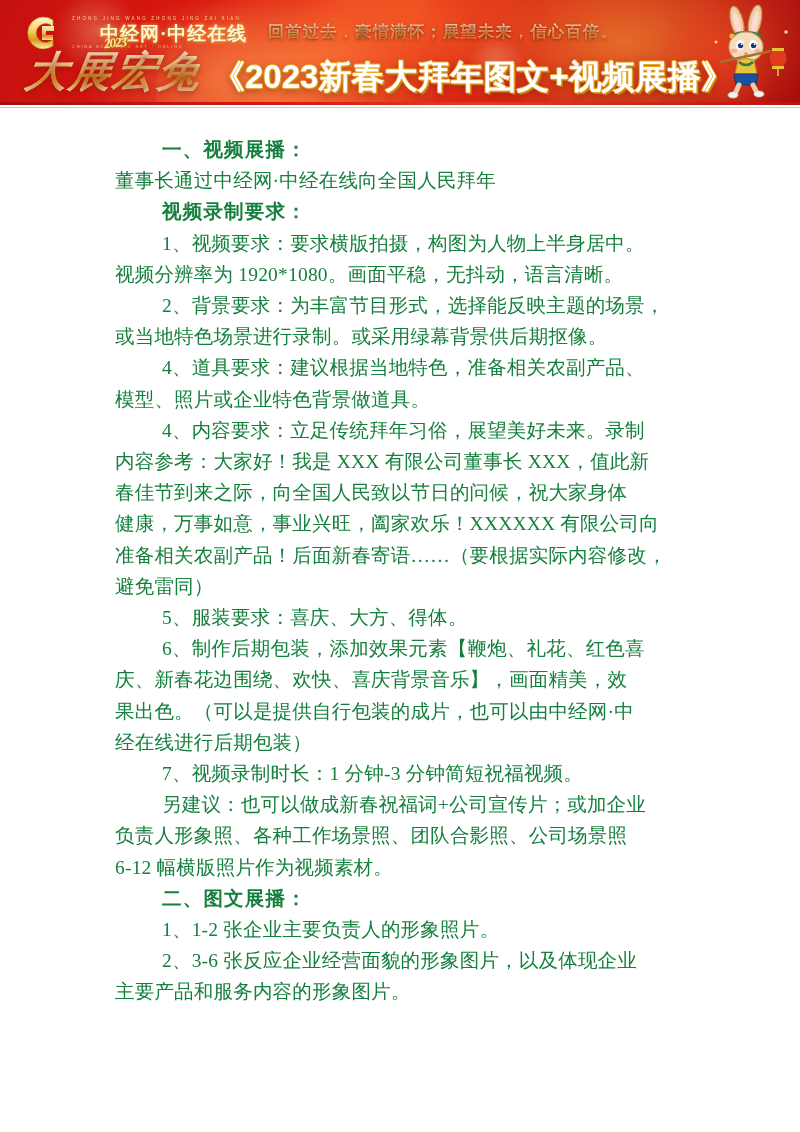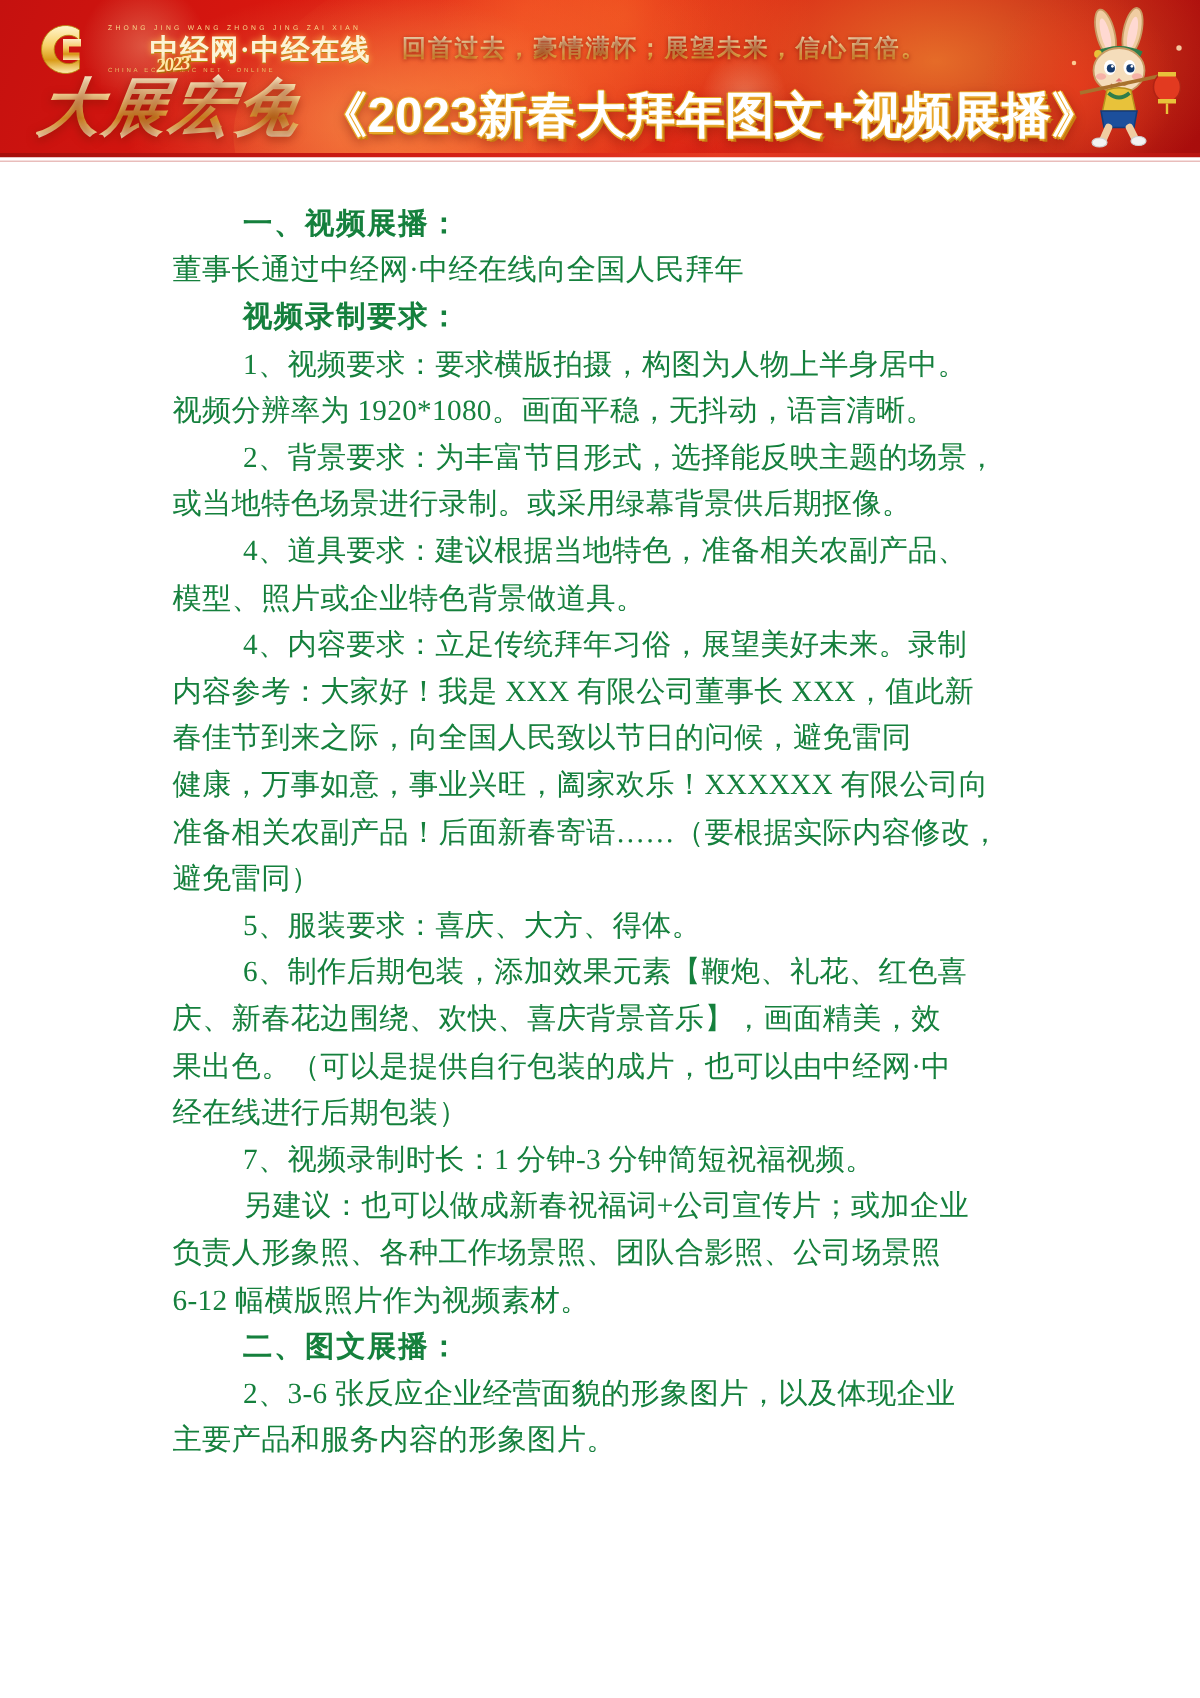--- a/index.html
+++ b/index.html
@@ -308,31 +308,32 @@
       <div class="line">董事长通过中经网·中经在线向全国人民拜年</div>
       <div class="line indent bold">视频录制要求：</div>
       <div class="line indent">1、视频要求：要求横版拍摄，构图为人物上半身居中。</div>
       <div class="line">视频分辨率为 1920*1080。画面平稳，无抖动，语言清晰。</div>
       <div class="line indent">2、背景要求：为丰富节目形式，选择能反映主题的场景，</div>
       <div class="line">或当地特色场景进行录制。或采用绿幕背景供后期抠像。</div>
       <div class="line indent">4、道具要求：建议根据当地特色，准备相关农副产品、</div>
       <div class="line">模型、照片或企业特色背景做道具。</div>
       <div class="line indent">4、内容要求：立足传统拜年习俗，展望美好未来。录制</div>
       <div class="line">内容参考：大家好！我是 XXX 有限公司董事长 XXX，值此新</div>
-      <div class="line">春佳节到来之际，向全国人民致以节日的问候，避免雷同</div>
+      <div class="line">春佳节到来之际，向全国人民致以节日的问候，祝大家身体</div>
       <div class="line">健康，万事如意，事业兴旺，阖家欢乐！XXXXXX 有限公司向</div>
       <div class="line">准备相关农副产品！后面新春寄语……（要根据实际内容修改，</div>
       <div class="line">避免雷同）</div>
       <div class="line indent">5、服装要求：喜庆、大方、得体。</div>
       <div class="line indent">6、制作后期包装，添加效果元素【鞭炮、礼花、红色喜</div>
       <div class="line">庆、新春花边围绕、欢快、喜庆背景音乐】，画面精美，效</div>
       <div class="line">果出色。（可以是提供自行包装的成片，也可以由中经网·中</div>
       <div class="line">经在线进行后期包装）</div>
       <div class="line indent">7、视频录制时长：1 分钟-3 分钟简短祝福视频。</div>
       <div class="line indent">另建议：也可以做成新春祝福词+公司宣传片；或加企业</div>
       <div class="line">负责人形象照、各种工作场景照、团队合影照、公司场景照</div>
       <div class="line">6-12 幅横版照片作为视频素材。</div>
       <div class="line indent bold">二、图文展播：</div>
+      <div class="line indent">1、1-2 张企业主要负责人的形象照片。</div>
       <div class="line indent">2、3-6 张反应企业经营面貌的形象图片，以及体现企业</div>
       <div class="line">主要产品和服务内容的形象图片。</div>
     </div>
 
 </div>
 
 </body></html>

